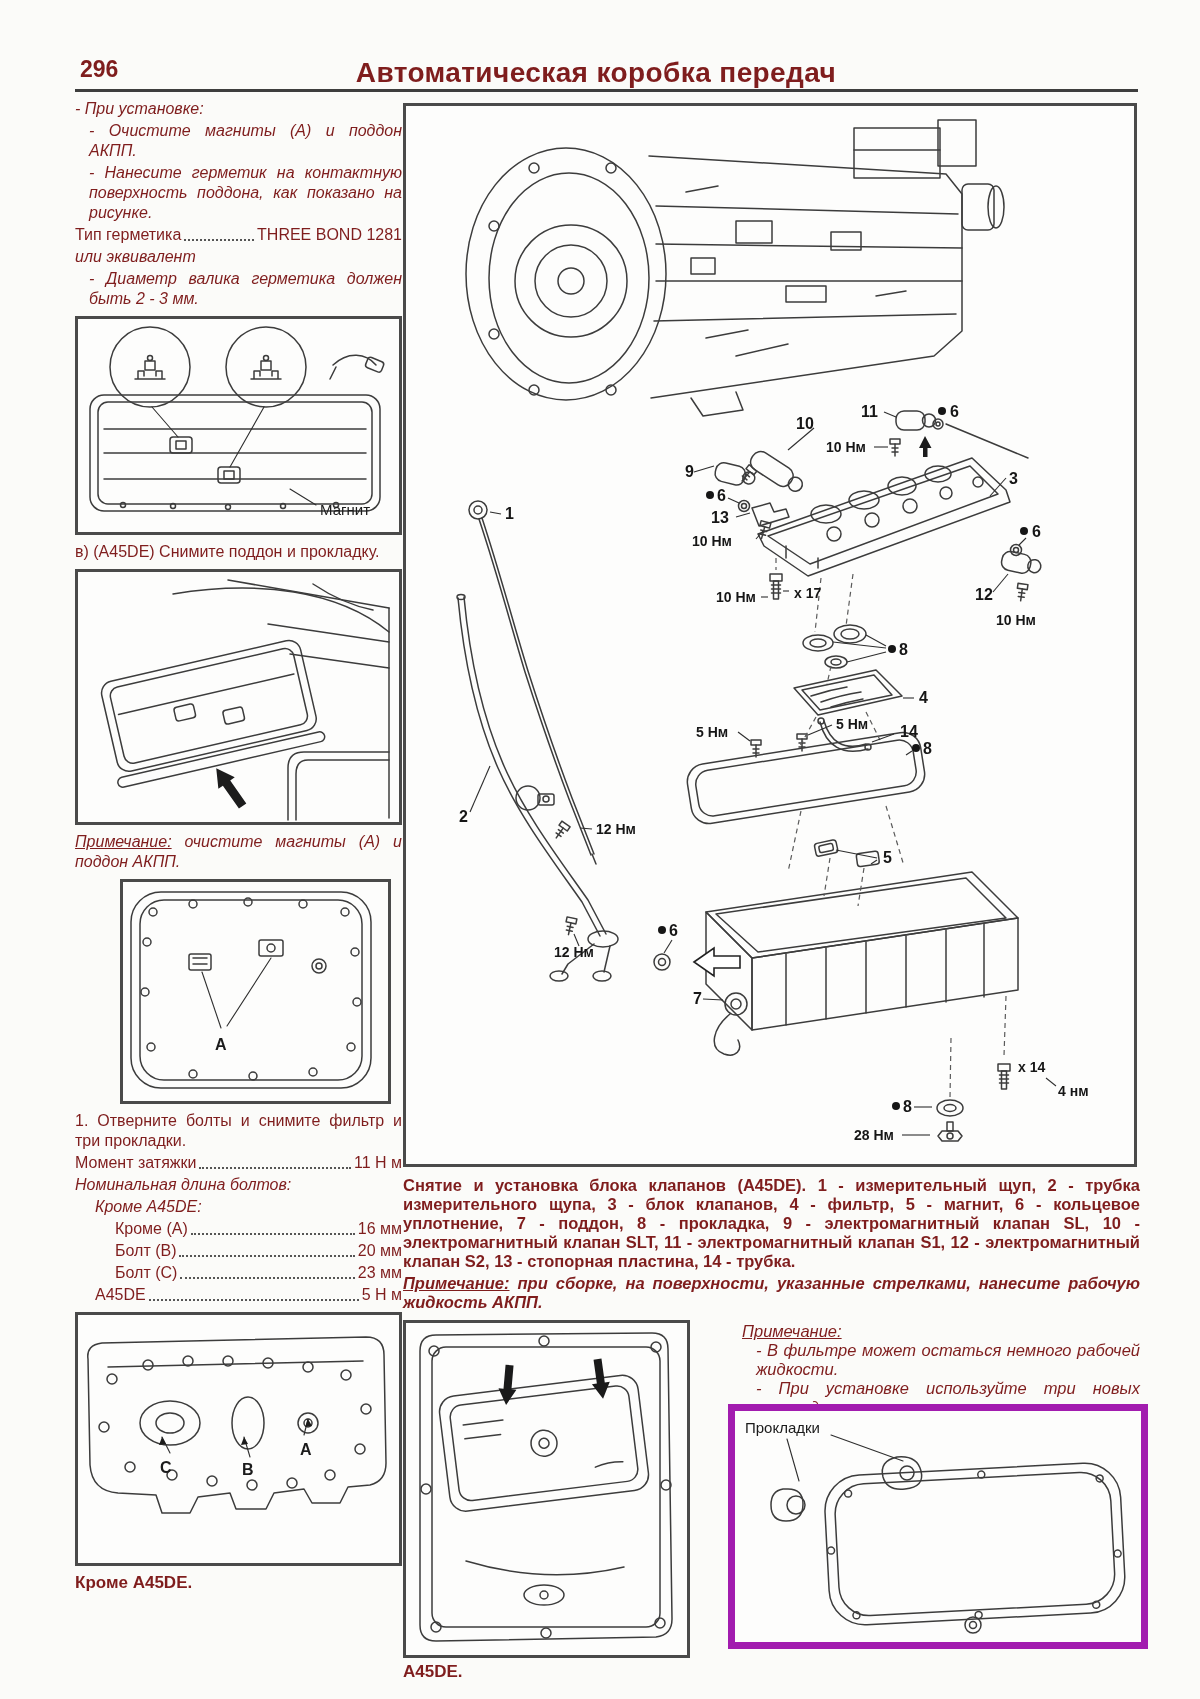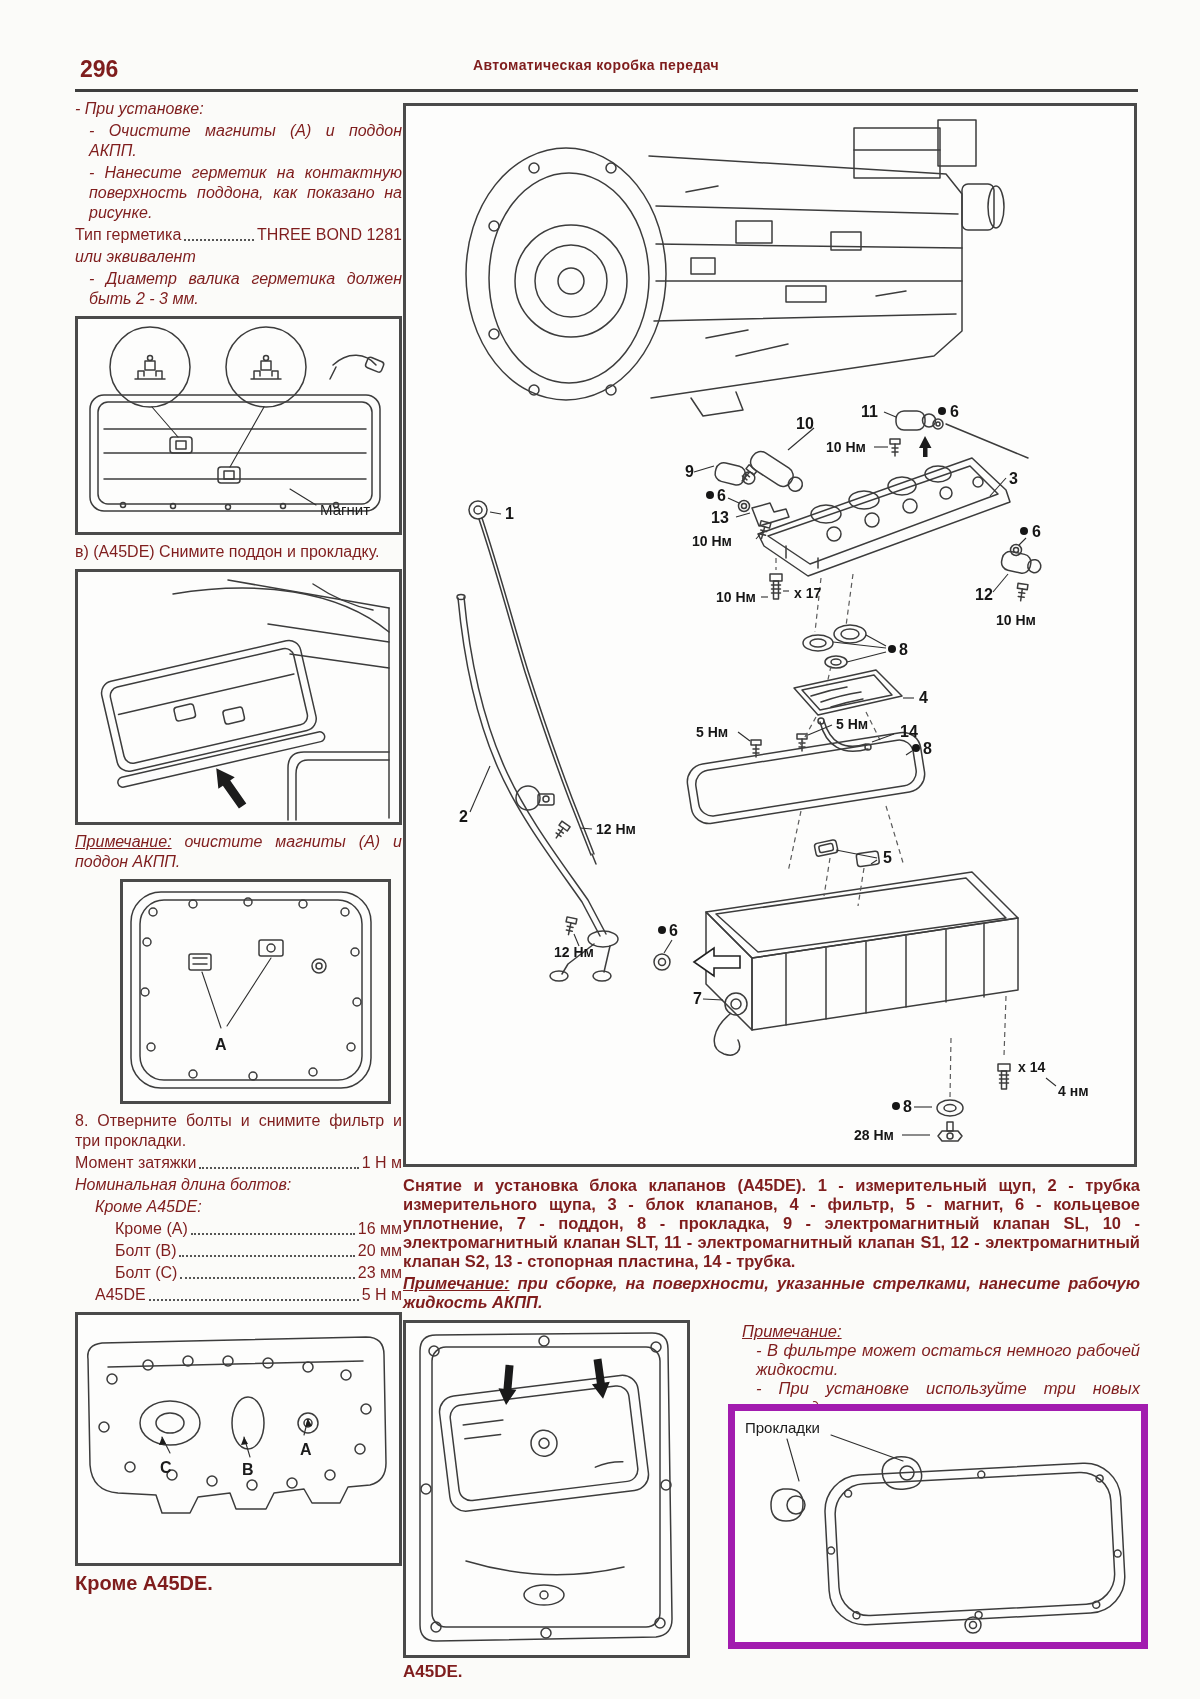--- a/index.html
+++ b/index.html
@@ -1,34 +1,34 @@
 <!DOCTYPE html>
 <html lang="ru"><head>
 <meta charset="utf-8">
 <style>
   html,body{margin:0;padding:0;background:#e9e9e6;}
   .page{position:relative;width:1200px;height:1699px;background:#fbfbf9;
         font-family:"Liberation Sans",sans-serif;color:#7f1d1d;overflow:hidden;}
   
   .pgnum{position:absolute;left:80px;top:56px;font-size:23px;font-weight:bold;}
   .pgtitle{position:absolute;left:200px;right:208px;top:57px;text-align:center;
-           font-size:14px;font-weight:bold;letter-spacing:.4px;}
+           font-size:28px;font-weight:bold;letter-spacing:.4px;}
   .hrule{position:absolute;left:75px;right:62px;top:89px;height:3px;background:#3e3e3e;}
   
   .leftcol{position:absolute;left:75px;top:99px;width:327px;font-size:16px;line-height:20px;}
   .leftcol p{margin:0 0 2px 0;text-align:justify;}
   .it{font-style:italic;}
   .u{text-decoration:underline;}
   .ind{padding-left:14px;}
   .ind40{padding-left:40px;}
   .rightline{text-align:right;}
   .specrow{display:flex;align-items:flex-end;margin:0 0 2px 0;}
   .specrow .dots{flex:1;border-bottom:2px dotted #555;margin:0 3px;transform:translateY(-4px);}
   .figframe{border:3px solid #4a4a4a;background:#fdfdfc;margin:7px 0;}
-  .figcap{font-weight:bold;font-size:20px;font-style:normal;margin-top:4px;}
+  .figcap{font-weight:bold;font-size:17px;font-style:normal;margin-top:4px;}
   
   .mainframe{position:absolute;left:403px;top:103px;width:728px;height:1058px;
              border:3px solid #4a4a4a;background:#fdfdfc;}
   .maincap{position:absolute;left:403px;top:1176px;width:737px;font-weight:bold;
            font-size:16.5px;line-height:19px;text-align:justify;}
   .mainnote{position:absolute;left:403px;top:1274px;width:737px;font-weight:bold;font-style:italic;
             font-size:16.5px;line-height:19px;text-align:justify;}
   .fig5frame{position:absolute;left:403px;top:1320px;width:281px;height:332px;
              border:3px solid #4a4a4a;background:#fdfdfc;}
   .fig5cap{position:absolute;left:403px;top:1662px;font-weight:bold;font-size:17px;}
@@ -169,25 +169,25 @@
             <circle cx="148" cy="66" r="4"></circle>
           <circle cx="196" cy="84" r="7"></circle>
             <circle cx="196" cy="84" r="3"></circle>
           <line class="ld" x1="79" y1="90" x2="98" y2="146"></line>
           <line class="ld" x1="148" y1="76" x2="104" y2="144"></line>
         </g>
         <text class="clb" x="92" y="168">А</text>
       </svg>
     </div>
 
-    <p>8. Отверните болты и снимите фильтр и три прокладки.</p>
+    <p>1. Отверните болты и снимите фильтр и три прокладки.</p>
     <div class="specrow">
       <span>Момент затяжки</span>
       <span class="dots"></span>
-      <span>1 Н м</span>
+      <span>11 Н м</span>
     </div>
     <p class="it">Номинальная длина болтов:</p>
     <p class="it" style="padding-left:20px;">Кроме A45DE:</p>
     <div class="specrow" style="padding-left:40px;">
       <span>Кроме (А)</span>
       <span class="dots"></span>
       <span>16 мм</span>
     </div>
     <div class="specrow" style="padding-left:40px;">
       <span>Болт (В)</span>

